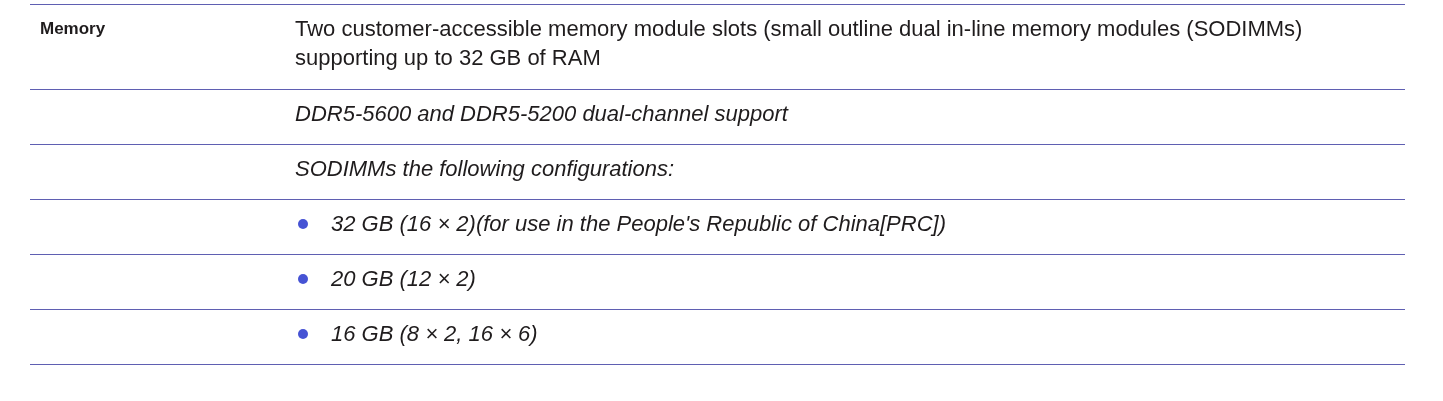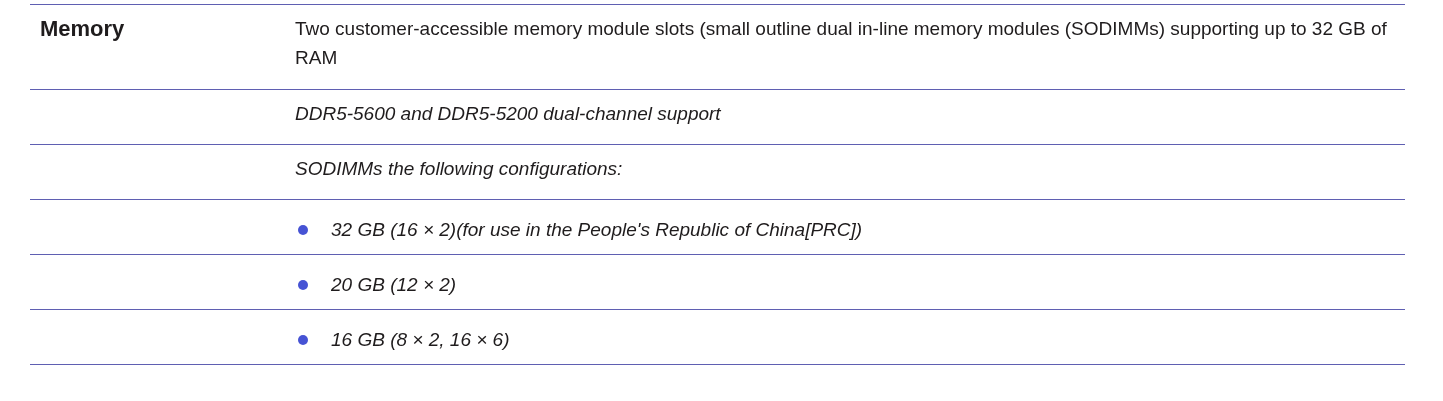--- a/index.html
+++ b/index.html
@@ -26,33 +26,32 @@
     box-sizing:border-box;
     padding-top:9px;
   }
   .row-tall{height:85px;}
   .row-std{height:55px;font-style:italic;}
   .cell-label{
     flex:0 0 265px;
     box-sizing:border-box;
     padding-left:10px;
     font-weight:bold;
-    font-size:22px;
+    font-size:17px;
     line-height:29px;
   }
   .cell-content{
     flex:1;
-    font-size:19px;
+    font-size:22px;
     line-height:29px;
     padding-right:10px;
   }
   .bullet-line{
     display:flex;
     align-items:flex-start;
-    margin-top:6px;
   }
   .dot{
     flex:0 0 10px;
     width:10px;height:10px;
     border-radius:50%;
     background:var(--bullet);
     margin:10px 23px 0 3px;
   }
 </style>
 </head>

